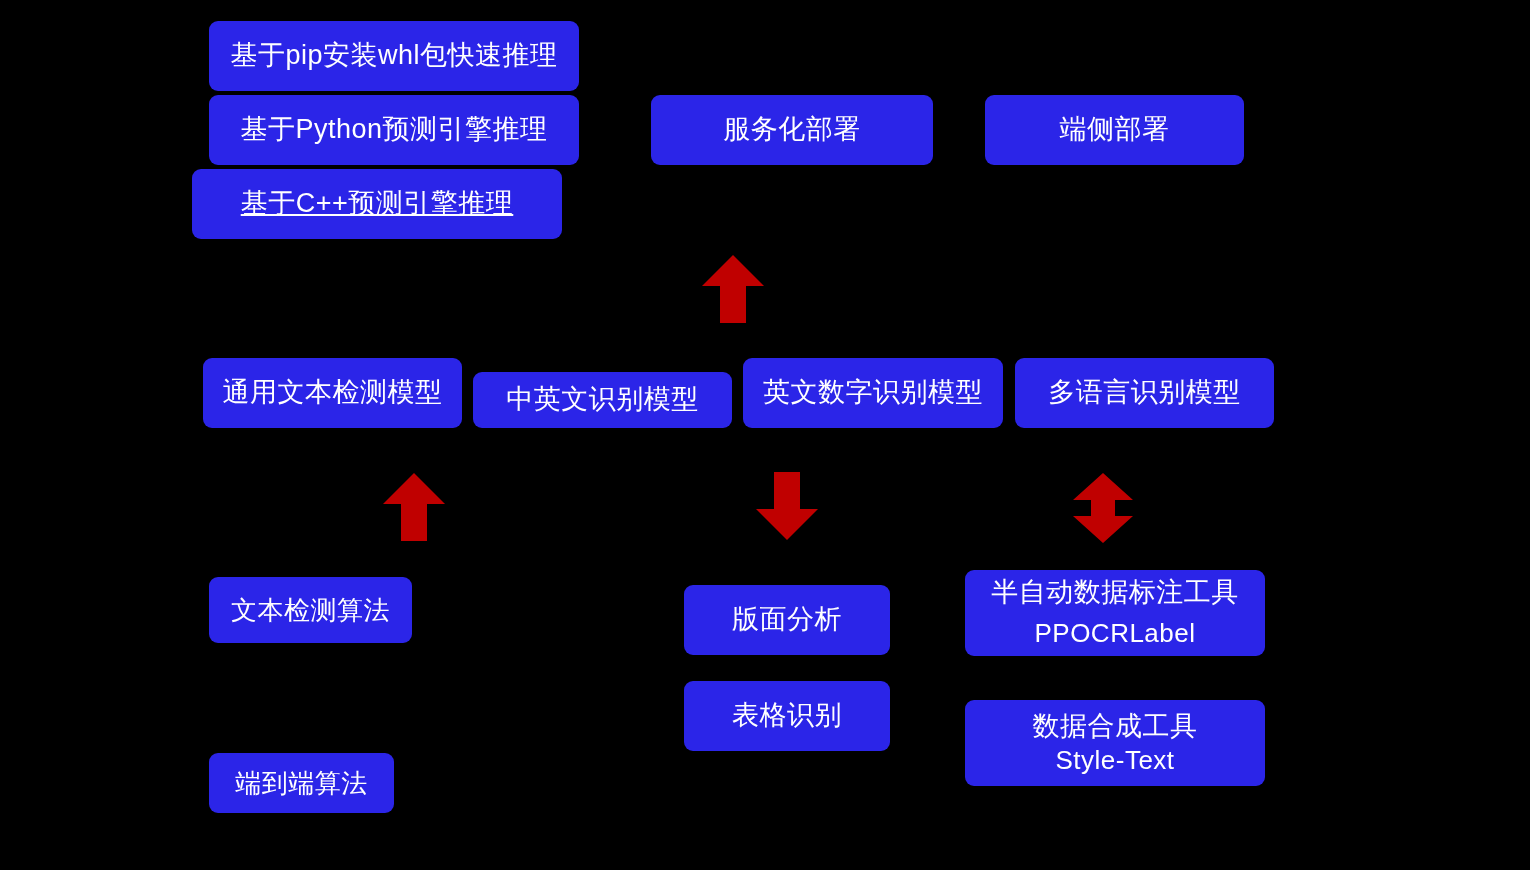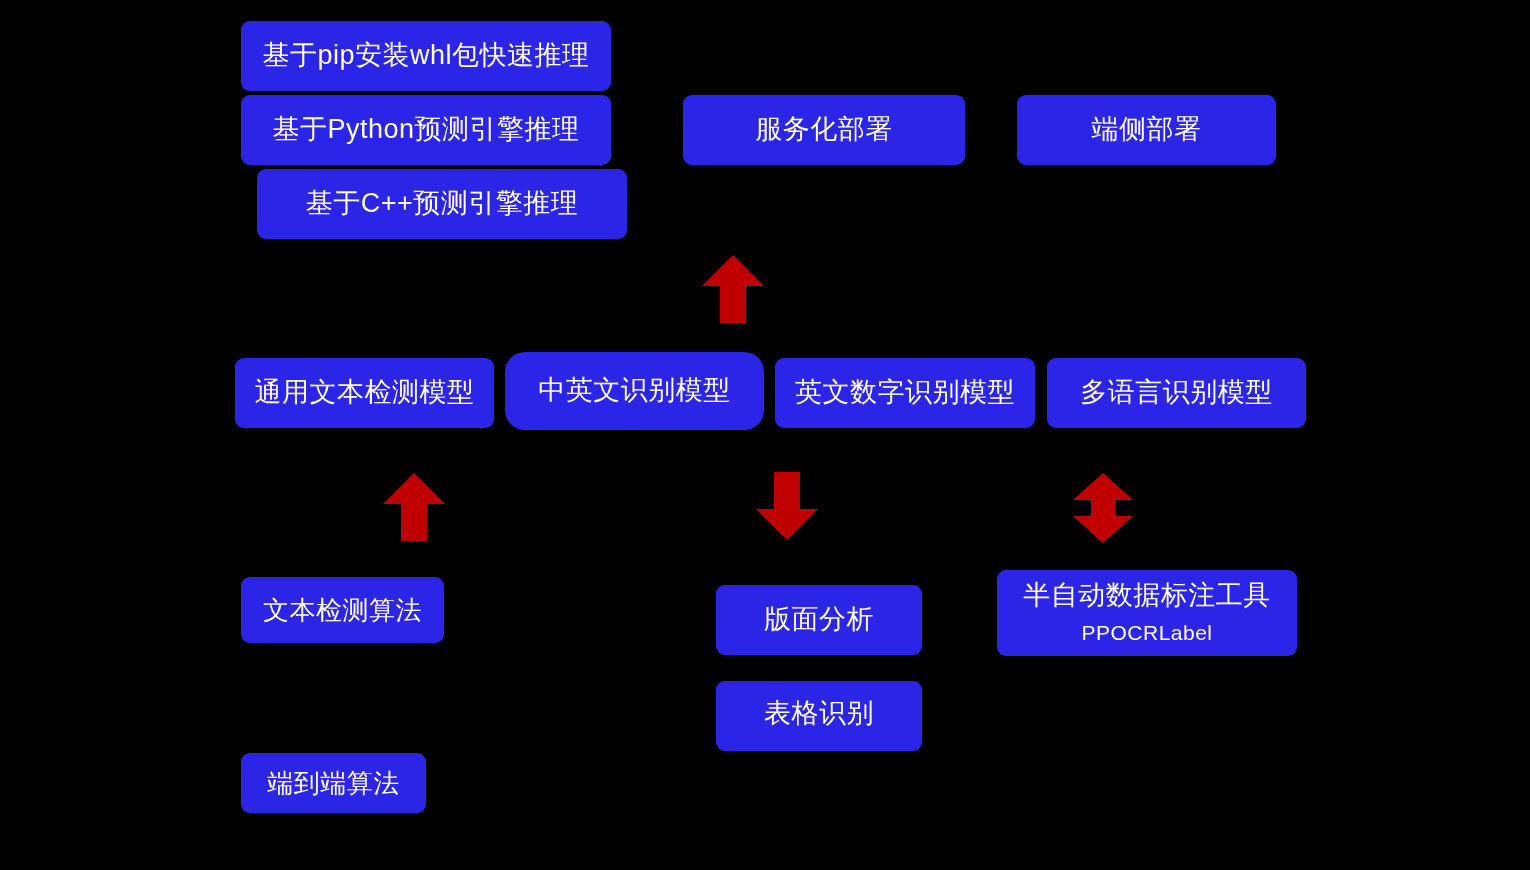--- a/index.html
+++ b/index.html
@@ -21,29 +21,28 @@
     border-radius: 9px;
     color: #FFFFFF;
     display: flex;
     flex-direction: column;
     align-items: center;
     justify-content: center;
     text-align: center;
     box-sizing: border-box;
     line-height: 1.18;
     padding: 3px 6px;
-    margin-left: 32px;
   }
   .node .title {
     font-size: 27px;
     letter-spacing: 0.5px;
     white-space: nowrap;
   }
   .node .subtitle {
-    font-size: 21px;
+    font-size: 26px;
     letter-spacing: 0.5px;
     white-space: nowrap;
     margin-top: 2px;
   }
   .node.small .title { font-size: 26px; }
 
   .arrow {
     position: absolute;
   }
   .arrow svg { display: block; }
@@ -54,21 +53,21 @@
 <div id="canvas">
 
   <div class="node" style="left:209px; top:21px; width:370px; height:70px;">
     <span class="title">基于pip安装whl包快速推理</span>
   </div>
 
   <div class="node" style="left:209px; top:95px; width:370px; height:70px;">
     <span class="title">基于Python预测引擎推理</span>
   </div>
 
-  <div class="node" style="left:225px; top:169px; width:370px; height:70px;">
+  <div class="node" style="left:192px; top:169px; width:370px; height:70px;text-decoration:underline;">
     <span class="title">基于C++预测引擎推理</span>
   </div>
 
   <div class="node" style="left:651px; top:95px; width:282px; height:70px;">
     <span class="title">服务化部署</span>
   </div>
 
   <div class="node" style="left:985px; top:95px; width:259px; height:70px;">
     <span class="title">端侧部署</span>
   </div>
@@ -76,21 +75,21 @@
   <div class="arrow" style="left:702px; top:255px; width:62px; height:68px;">
     <svg width="62" height="68" viewBox="0 0 62 68">
       <polygon points="31,0 62,31 44,31 44,68 18,68 18,31 0,31" fill="#C00000"></polygon>
     </svg>
   </div>
 
   <div class="node" style="left:203px; top:358px; width:259px; height:70px;">
     <span class="title">通用文本检测模型</span>
   </div>
 
-  <div class="node" style="left:473px; top:352px; width:259px; height:78px;border-radius:20px;">
+  <div class="node" style="left:473px; top:372px; width:259px; height:56px;">
     <span class="title">中英文识别模型</span>
   </div>
 
   <div class="node" style="left:743px; top:358px; width:260px; height:70px;">
     <span class="title">英文数字识别模型</span>
   </div>
 
   <div class="node" style="left:1015px; top:358px; width:259px; height:70px;">
     <span class="title">多语言识别模型</span>
   </div>
@@ -119,23 +118,27 @@
 
 
   <div class="node small" style="left:209px; top:753px; width:185px; height:60px;">
     <span class="title">端到端算法</span>
   </div>
 
   <div class="node" style="left:684px; top:585px; width:206px; height:70px;">
     <span class="title">版面分析</span>
   </div>
 
-  <div class="node" style="left:684px; top:681px; width:206px; height:70px;font-family:Liberation Mono, monospace;">
+  <div class="node" style="left:684px; top:681px; width:206px; height:70px;">
     <span class="title">表格识别</span>
   </div>
 
   <div class="node" style="left:965px; top:570px; width:300px; height:86px;gap:7px;">
     <span class="title">半自动数据标注工具</span>
     <span class="subtitle">PPOCRLabel</span>
   </div>
 
+  <div class="node" style="left:965px; top:700px; width:300px; height:86px;">
+    <span class="title">数据合成工具</span>
+    <span class="subtitle">Style-Text</span>
+  </div>
 
 </div>
 
 </body></html>

